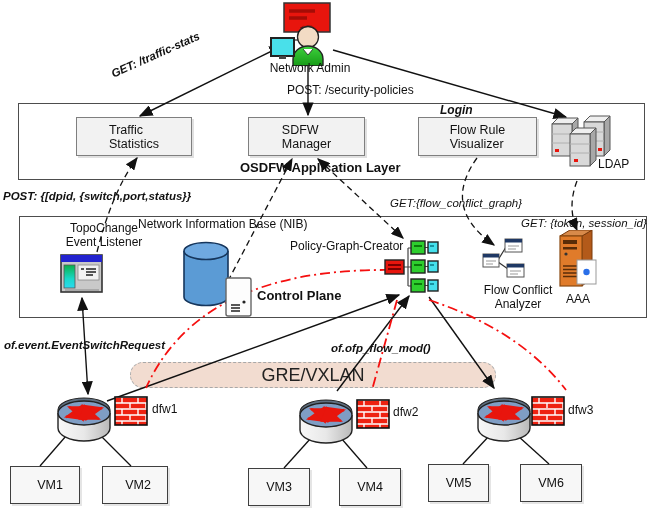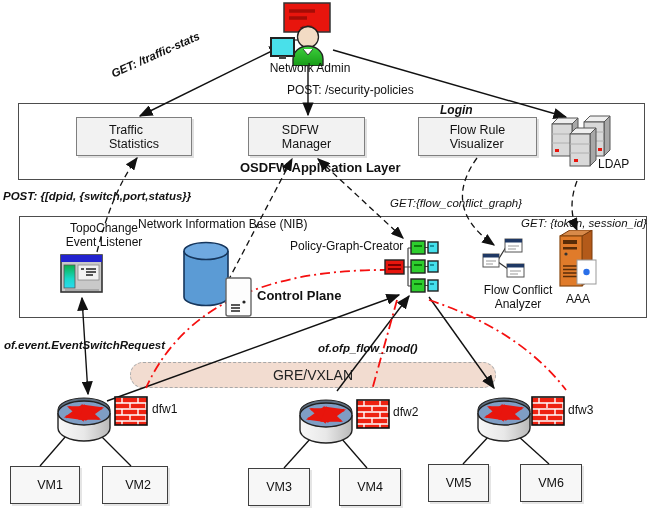--- a/index.html
+++ b/index.html
@@ -11,21 +11,21 @@
   .center{text-align:center;}
   .layer-box{position:absolute;border:1.6px solid #4d4d4d;background:transparent;}
   .module-box{position:absolute;background:#f2f2f2;border:1.4px solid #7f7f7f;
               box-shadow:2px 2px 0 rgba(0,0,0,0.12);display:flex;align-items:center;justify-content:center;
               font-size:12.5px;text-align:left;white-space:pre-line;}
   .vm-box{position:absolute;background:#f7f7f7;border:1.6px solid #3f3f3f;
           box-shadow:2px 2px 0 rgba(0,0,0,0.10);display:flex;align-items:center;justify-content:center;
           font-size:12.5px;}
   .tube{position:absolute;left:130px;top:362px;width:364px;height:24px;border-radius:14px;
         background:#f2dcd0;border:1.6px dashed #a8a8a8;display:flex;align-items:center;justify-content:center;
-        font-size:14px;color:#222;text-align:right;}
+        font-size:18px;color:#222;text-align:right;}
   svg{display:block;}
   #lines{position:absolute;left:0;top:0;z-index:4;pointer-events:none;}
   .icon{position:absolute;z-index:5;}
   .boxes{z-index:2;}
   .lbl,.api{z-index:6;}
 </style>
 </head>
 <body>
 
 <div id="stage">
@@ -260,19 +260,19 @@
   <div class="lbl center" style="left:48px;top:222px;width:112px;">TopoChange
 Event Listener</div>
   <div class="lbl" style="left:138px;top:218px;white-space:nowrap;">Network Information Base (NIB)</div>
   <div class="lbl" style="left:290px;top:240px;white-space:nowrap;">Policy-Graph-Creator</div>
   <div class="lbl bold" style="left:257px;top:289px;font-size:13px;">Control Plane</div>
   <div class="lbl center" style="left:462px;top:284px;width:112px;">Flow Conflict
 Analyzer</div>
   <div class="lbl" style="left:566px;top:293px;">AAA</div>
 
   <div class="lbl api bold" style="left:4px;top:339px;">of.event.EventSwitchRequest</div>
-  <div class="lbl api bold" style="left:318px;top:342px;">of.ofp_flow_mod()</div>
+  <div class="lbl api bold" style="left:331px;top:342px;">of.ofp_flow_mod()</div>
 
   <div class="lbl" style="left:152px;top:403px;">dfw1</div>
   <div class="lbl" style="left:393px;top:406px;">dfw2</div>
   <div class="lbl" style="left:568px;top:404px;">dfw3</div>
 
 </div>
 
 </body></html>

